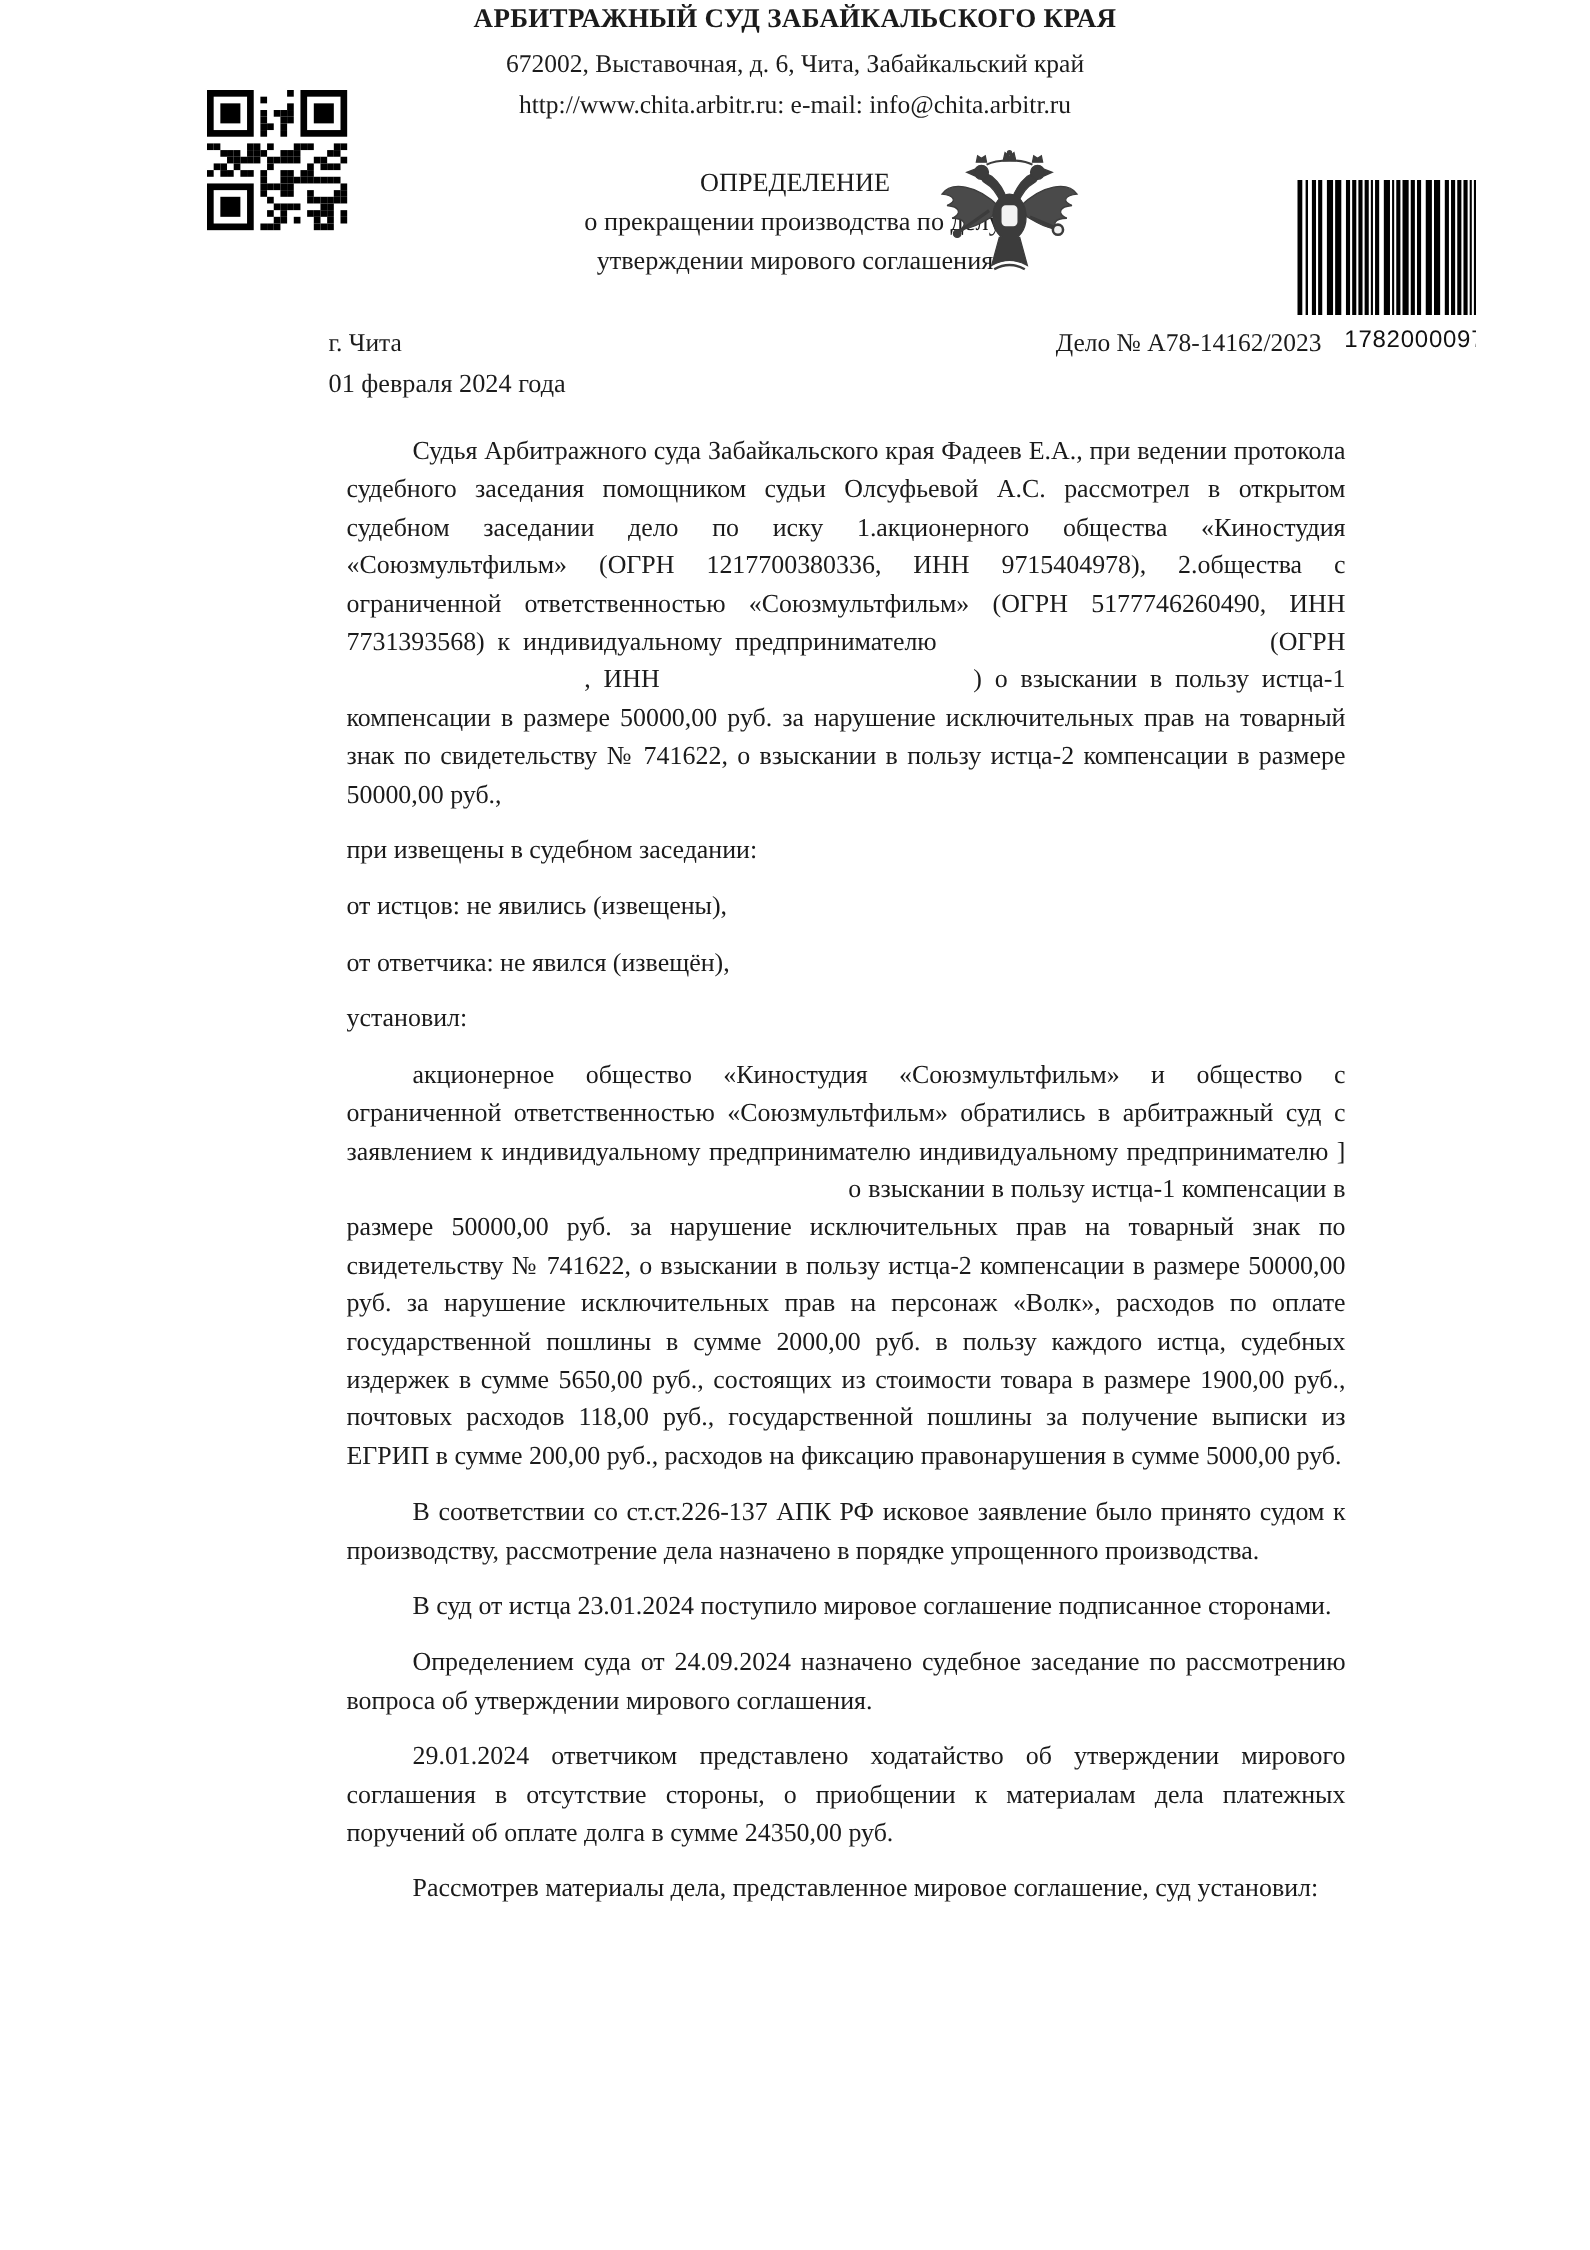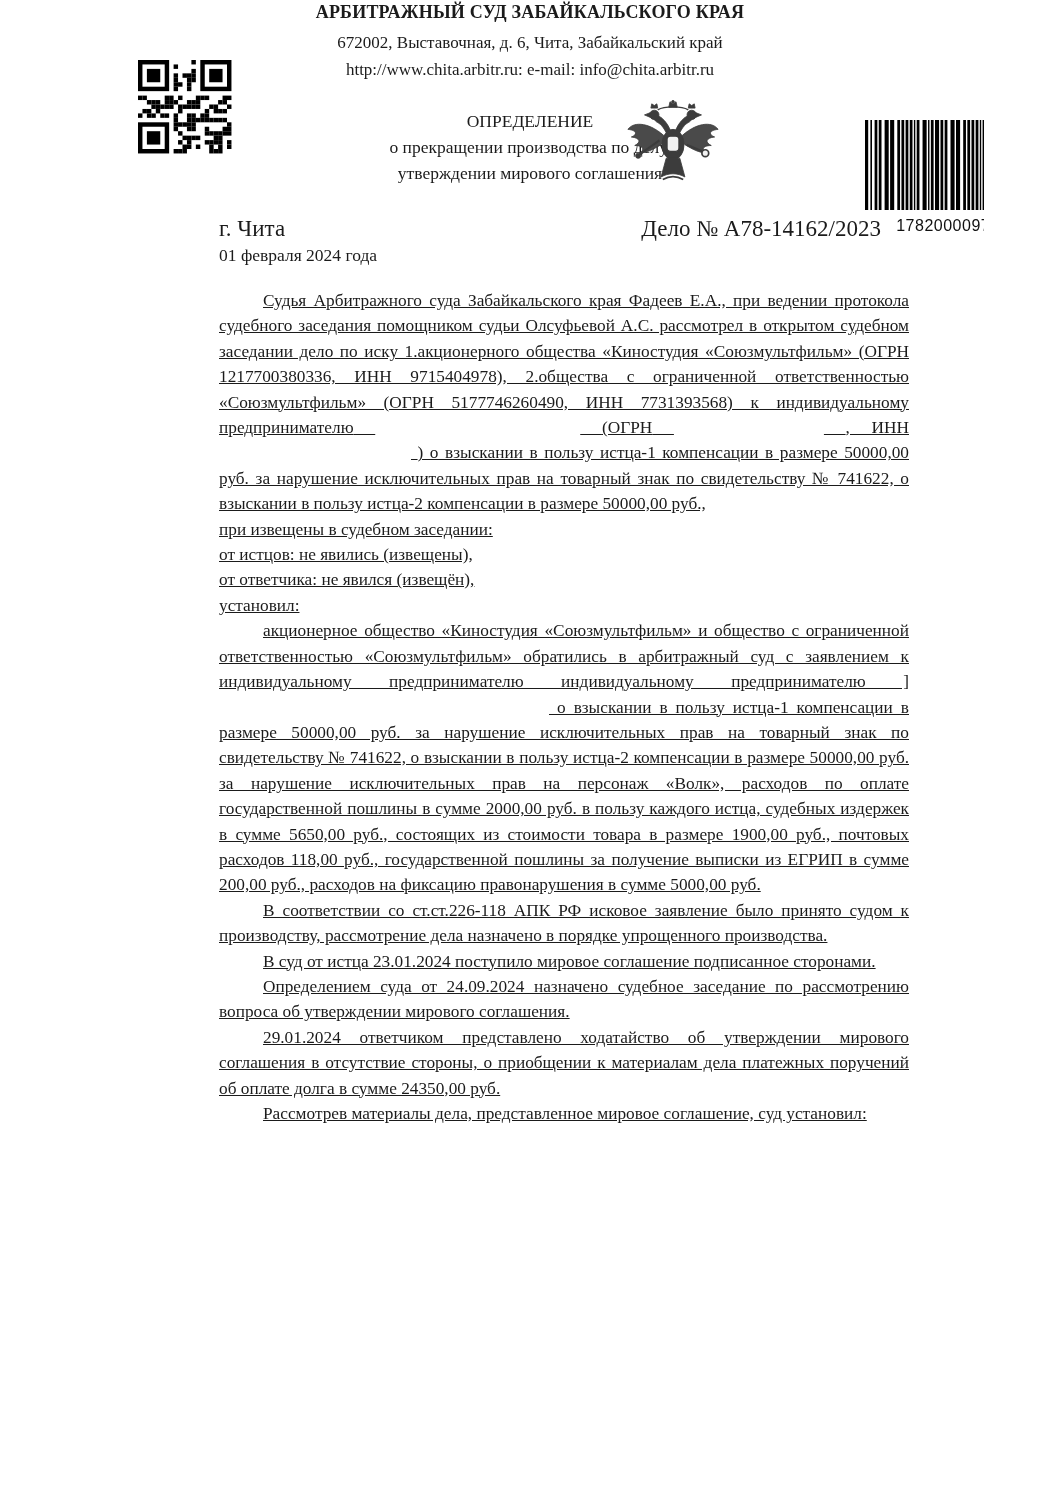--- a/index.html
+++ b/index.html
@@ -24,25 +24,25 @@
   
   .header{text-align:center;line-height:25px;}
   .court-name{font-weight:bold;font-size:18px;letter-spacing:.2px;}
   .court-address{font-size:17px;margin-top:5px;}
   .court-contacts{font-size:17px;margin-top:2px;text-align:center;}
   .doc-title{text-align:center;margin-top:26px;font-size:17.5px;line-height:26px;}
   
   .content{margin-left:143px;margin-right:75px;}
   .case-row{
     display:flex;justify-content:space-between;align-items:baseline;
-    margin-top:30px;font-size:23px;line-height:26px;padding-right:28px;
+    margin-top:30px;font-size:17px;line-height:26px;padding-right:28px;
   }
   .date-row{font-size:17.5px;line-height:26px;}
   .bodytext{margin-top:20px;font-size:17.3px;line-height:25.4px;text-align:justify;}
-  .bodytext p{margin:0;text-decoration:underline;}
+  .bodytext p{margin:12px;}
   .indent{text-indent:44px;}
   .gap{display:inline-block;height:1px;}
   .g-a{width:205px;}   
   .g-b{width:150px;}   
   .g-c{width:192px;}   
   .g-d{width:330px;}   
 </style>
 </head>
 <body>
 
@@ -288,20 +288,20 @@
       <p>от истцов: не явились (извещены),</p>
       <p>от ответчика: не явился (извещён),</p>
       <p>установил:</p>
 
       <p class="indent">
         <span>акционерное общество «Киностудия «Союзмультфильм» и общество с ограниченной ответственностью «Союзмультфильм» обратились в арбитражный суд с заявлением к индивидуальному предпринимателю индивидуальному предпринимателю ]</span>
         <span class="gap g-d"></span>
         <span>о взыскании в пользу истца-1 компенсации в размере 50000,00 руб. за нарушение исключительных прав на товарный знак по свидетельству № 741622, о взыскании в пользу истца-2 компенсации в размере 50000,00 руб. за нарушение исключительных прав на персонаж «Волк», расходов по оплате государственной пошлины в сумме 2000,00 руб. в пользу каждого истца, судебных издержек в сумме 5650,00 руб., состоящих из стоимости товара в размере 1900,00 руб., почтовых расходов 118,00 руб., государственной пошлины за получение выписки из ЕГРИП в сумме 200,00 руб., расходов на фиксацию правонарушения в сумме 5000,00 руб.</span>
       </p>
 
-      <p class="indent">В соответствии со ст.ст.226-118 АПК РФ исковое заявление  было принято судом к производству, рассмотрение дела назначено в порядке упрощенного производства.</p>
+      <p class="indent">В соответствии со ст.ст.226-137 АПК РФ исковое заявление  было принято судом к производству, рассмотрение дела назначено в порядке упрощенного производства.</p>
       <p class="indent">В суд от истца 23.01.2024 поступило мировое соглашение подписанное сторонами.</p>
       <p class="indent">Определением суда от 24.09.2024 назначено судебное заседание по рассмотрению вопроса об утверждении мирового соглашения.</p>
       <p class="indent">29.01.2024 ответчиком представлено ходатайство об утверждении мирового соглашения в отсутствие стороны, о приобщении к материалам дела платежных поручений об оплате долга в сумме 24350,00 руб.</p>
       <p class="indent">Рассмотрев материалы дела, представленное мировое соглашение, суд установил:</p>
     </div>
   </div>
 </div>
 
 </body></html>

